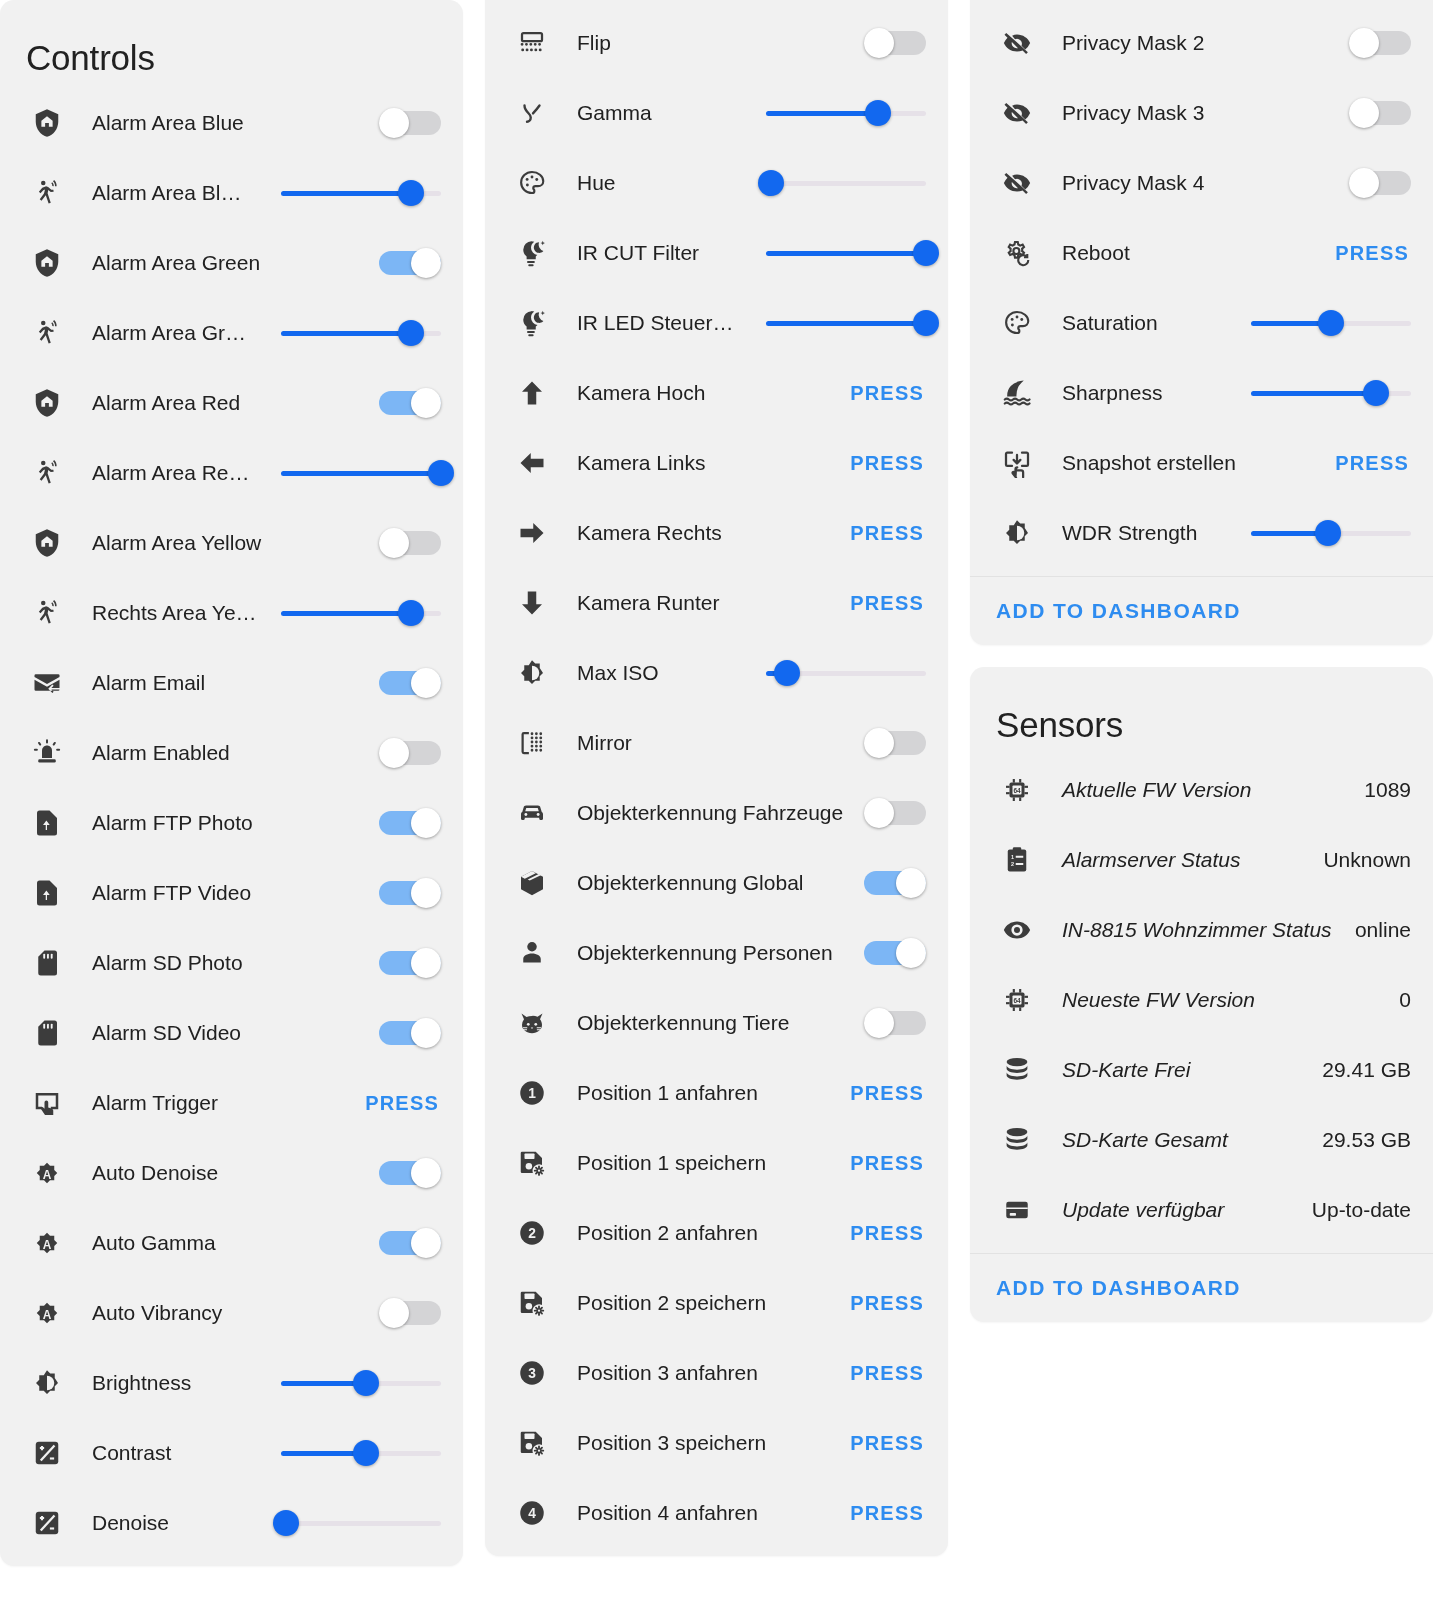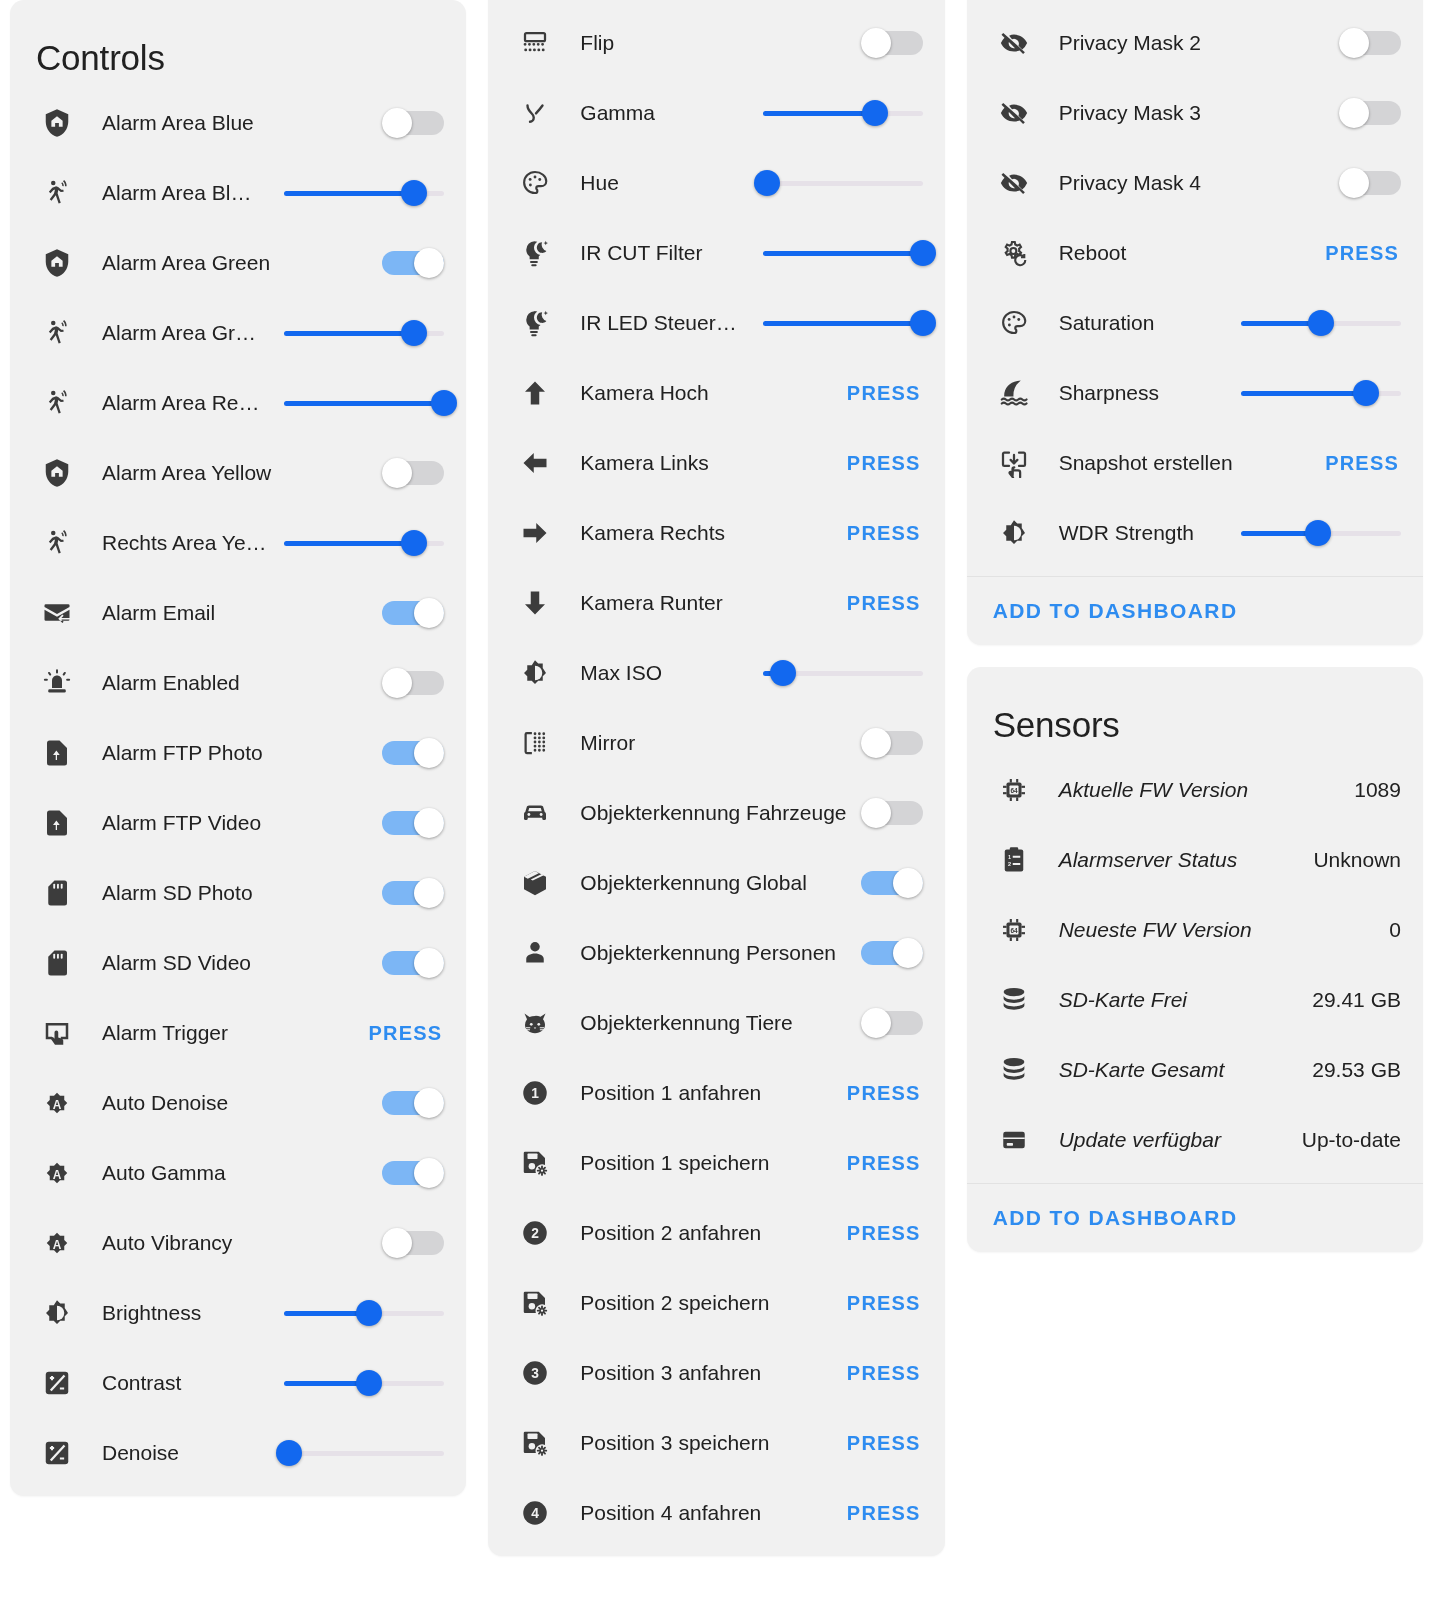--- a/index.html
+++ b/index.html
@@ -9,21 +9,21 @@
     background: #ffffff;
     font-family: "Liberation Sans", sans-serif;
     overflow: hidden;
   }
   .board {
     position: relative;
     width: 1433px;
     height: 1615px;
     display: flex;
     gap: 22px;
-    padding: 0 10px;
+    padding: 0 0;
     align-items: flex-start;
   }
   .column {
     flex: 1 1 0;
     min-width: 0;
     display: flex;
     flex-direction: column;
     gap: 22px;
   }
   .card {
@@ -213,20 +213,35 @@
                 <path d="M11.3 6.5 8.2 7.8 5.5 11l1.3 1.1 2.2-2.4 1.4-.6-.8 3.3-3.4 4.6 1.4 1.1 3.4-4.4 1.2 3.4 1.1 3.3 1.7-.6-1.2-3.6-1.3-4 .5-2.6 2 1.6 2.3-.2-.2-1.7-1.6.1-2.6-2.2z"></path>
                 <path d="M16.8 2.6c1.1 1 1.7 2.4 1.6 3.9l1.3.1c.1-1.9-.6-3.7-2-5l-.9 1zM15.4 4.2c.6.6.9 1.4.8 2.2l1.2.1c.1-1.2-.3-2.3-1.2-3.2l-.8.9z"></path>
               </svg>
             </span>
             <span class="label">Alarm Area Gr…</span>
             <span class="ctrl">
               <span class="slider">
                 <span class="strack"></span>
                 <span class="sfill" style="width: 81%;"></span>
                 <span class="sknob" style="left: 81%;"></span>
+              </span>
+            </span>
+          </div>
+          <div class="row">
+            <span class="ico">
+              <svg width="30" height="30" viewBox="0 0 24 24" fill="currentColor">
+                <path d="M12 1 3 5v6c0 5.55 3.84 10.74 9 12 5.16-1.26 9-6.45 9-12V5l-9-4z" fill="#3c3c3c"></path>
+                <path d="M12 6.5 7.5 10.2V15h3v-3h3v3h3v-4.8L12 6.5z" fill="#f1f1f1"></path>
+              </svg>
+            </span>
+            <span class="label">Alarm Area Red</span>
+            <span class="ctrl">
+              <span class="toggle on">
+                <span class="track"></span>
+                <span class="knob"></span>
               </span>
             </span>
           </div>
           <div class="row">
             <span class="ico">
               <svg width="30" height="30" viewBox="0 0 24 24" fill="currentColor">
                 <circle cx="9" cy="4" r="1.8"></circle>
                 <path d="M11.3 6.5 8.2 7.8 5.5 11l1.3 1.1 2.2-2.4 1.4-.6-.8 3.3-3.4 4.6 1.4 1.1 3.4-4.4 1.2 3.4 1.1 3.3 1.7-.6-1.2-3.6-1.3-4 .5-2.6 2 1.6 2.3-.2-.2-1.7-1.6.1-2.6-2.2z"></path>
                 <path d="M16.8 2.6c1.1 1 1.7 2.4 1.6 3.9l1.3.1c.1-1.9-.6-3.7-2-5l-.9 1zM15.4 4.2c.6.6.9 1.4.8 2.2l1.2.1c.1-1.2-.3-2.3-1.2-3.2l-.8.9z"></path>
               </svg>
@@ -993,20 +1008,32 @@
               </svg>
             </span>
             <span class="label">Alarmserver Status</span>
             <span class="ctrl">
               <span class="value">Unknown</span>
             </span>
           </div>
           <div class="row sensor-row">
             <span class="ico">
               <svg width="30" height="30" viewBox="0 0 24 24" fill="currentColor">
+                <path d="M12 5.2c-4.7 0-8.8 2.8-10.5 6.8C3.2 16 7.3 18.8 12 18.8S20.8 16 22.5 12C20.8 8 16.7 5.2 12 5.2zm0 11.3A4.5 4.5 0 1 1 12 7.5a4.5 4.5 0 0 1 0 9z"></path>
+                <circle cx="12" cy="12" r="2.4"></circle>
+              </svg>
+            </span>
+            <span class="label">IN-8815 Wohnzimmer Status</span>
+            <span class="ctrl">
+              <span class="value">online</span>
+            </span>
+          </div>
+          <div class="row sensor-row">
+            <span class="ico">
+              <svg width="30" height="30" viewBox="0 0 24 24" fill="currentColor">
                 <rect x="6" y="6" width="12" height="12" rx="1.4"></rect>
                 <rect x="8.4" y="8.4" width="7.2" height="7.2" rx=".6" fill="#f1f1f1"></rect>
                 <text x="12" y="14.4" font-size="5.2" font-weight="bold" text-anchor="middle" fill="#3c3c3c" font-family="Liberation Sans, sans-serif">64</text>
                 <g>
                   <rect x="8.6" y="3.2" width="1.7" height="2.9"></rect>
                   <rect x="13.7" y="3.2" width="1.7" height="2.9"></rect>
                   <rect x="8.6" y="17.9" width="1.7" height="2.9"></rect>
                   <rect x="13.7" y="17.9" width="1.7" height="2.9"></rect>
                   <rect x="3.2" y="8.6" width="2.9" height="1.7"></rect>
                   <rect x="3.2" y="13.7" width="2.9" height="1.7"></rect>

